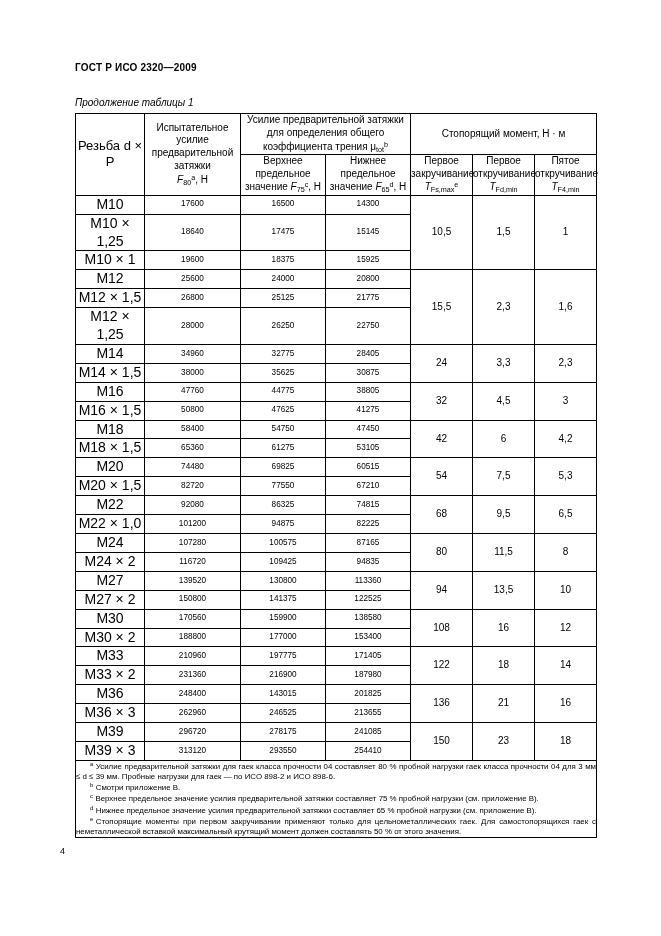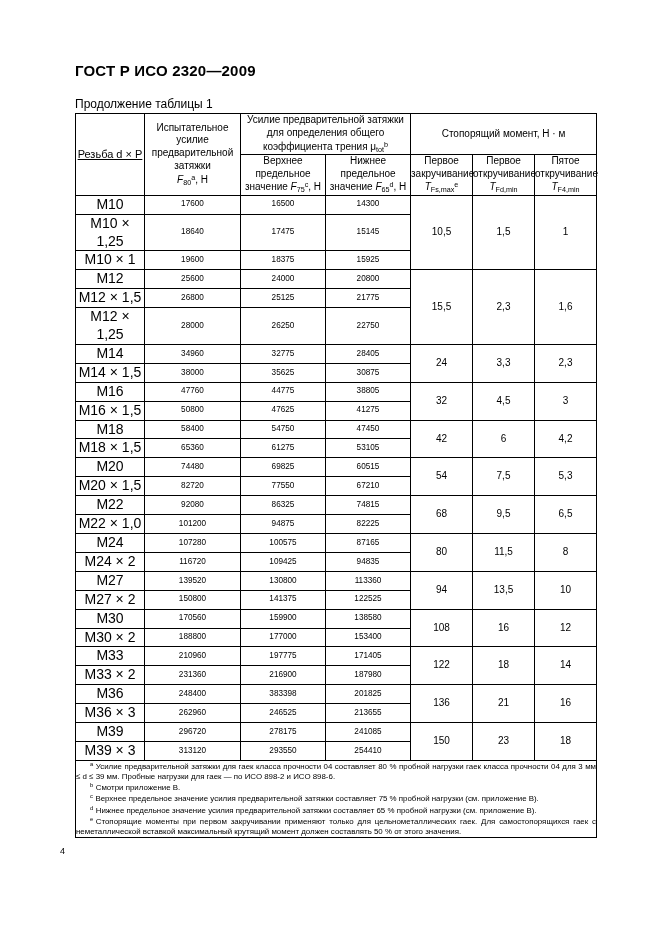--- a/index.html
+++ b/index.html
@@ -18,30 +18,31 @@
   .page {
     position: absolute;
     left: 0; top: 0;
     width: 661px;
     height: 936px;
   }
   .doc-header {
     position: absolute;
     left: 75px;
     top: 62px;
-    font-size: 15px;
+    font-size: 10px;
     font-weight: bold;
     letter-spacing: 0.2px;
     white-space: nowrap;
   }
   .table-caption {
     position: absolute;
     left: 75px;
     top: 97px;
-    font-size: 12px;
+    font-size: 10px;
+    font-style: italic;
     white-space: nowrap;
   }
   table.gost {
     position: absolute;
     left: 75px;
     top: 113px;
     width: 521px;
     border-collapse: collapse;
     table-layout: fixed;
     font-size: 8px;
@@ -52,24 +53,23 @@
     text-align: center;
     vertical-align: middle;
     font-weight: normal;
     line-height: 1.28;
   }
   th.hcell {
     font-size: 10px;
     padding: 3px 2px;
   }
   th.hcell-thread {
-    font-size: 11px;
+    font-size: 13px;
     text-align: left;
     padding-left: 6px;
-    text-decoration: underline;
   }
   td.thread {
     text-align: left;
     padding: 2.5px 0 2.5px 6px;
     font-size: 14px;
     height: 13px;
   }
   td.num {
     font-size: 8.2px;
     height: 13px;
@@ -345,21 +345,21 @@
         </tr>
         <tr>
           <td class="thread">M33 × 2</td>
           <td class="num">231360</td>
           <td class="num">216900</td>
           <td class="num">187980</td>
         </tr>
         <tr>
           <td class="thread">M36</td>
           <td class="num">248400</td>
-          <td class="num">383398</td>
+          <td class="num">143015</td>
           <td class="num">201825</td>
           <td class="torque" rowspan="2">136</td>
           <td class="torque" rowspan="2">21</td>
           <td class="torque" rowspan="2">16</td>
         </tr>
         <tr>
           <td class="thread">M36 × 3</td>
           <td class="num">262960</td>
           <td class="num">246525</td>
           <td class="num">213655</td>

